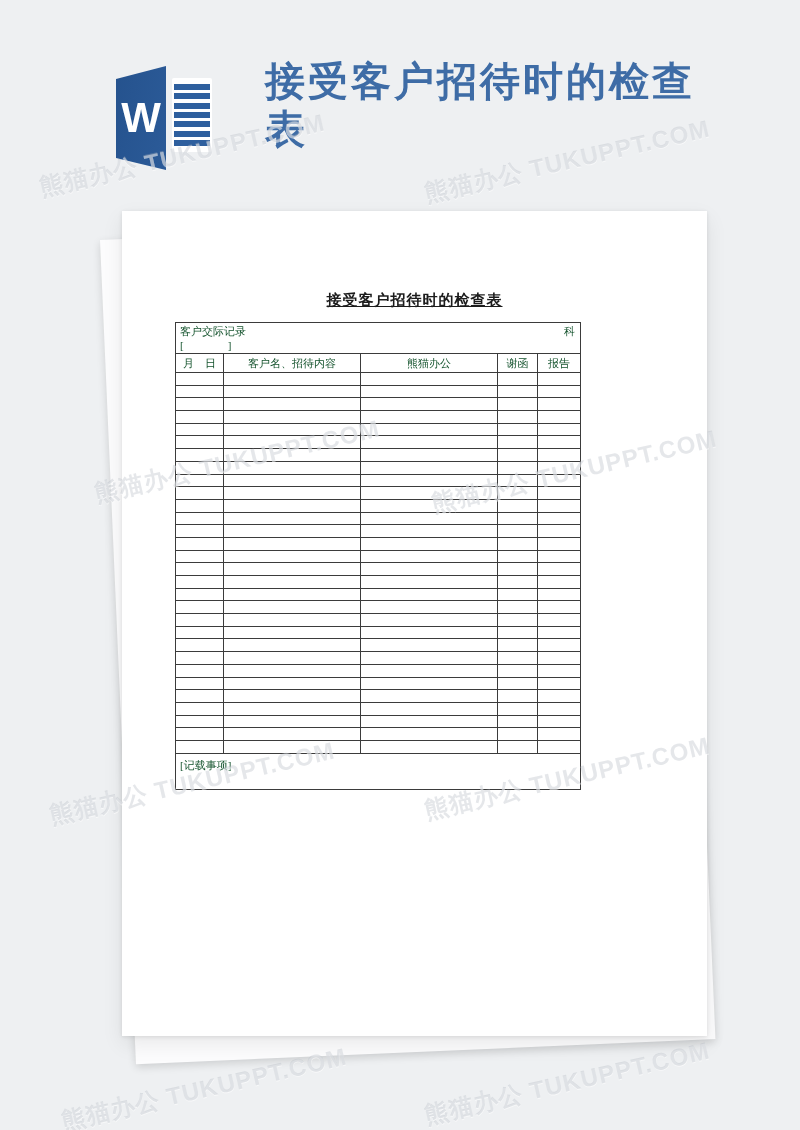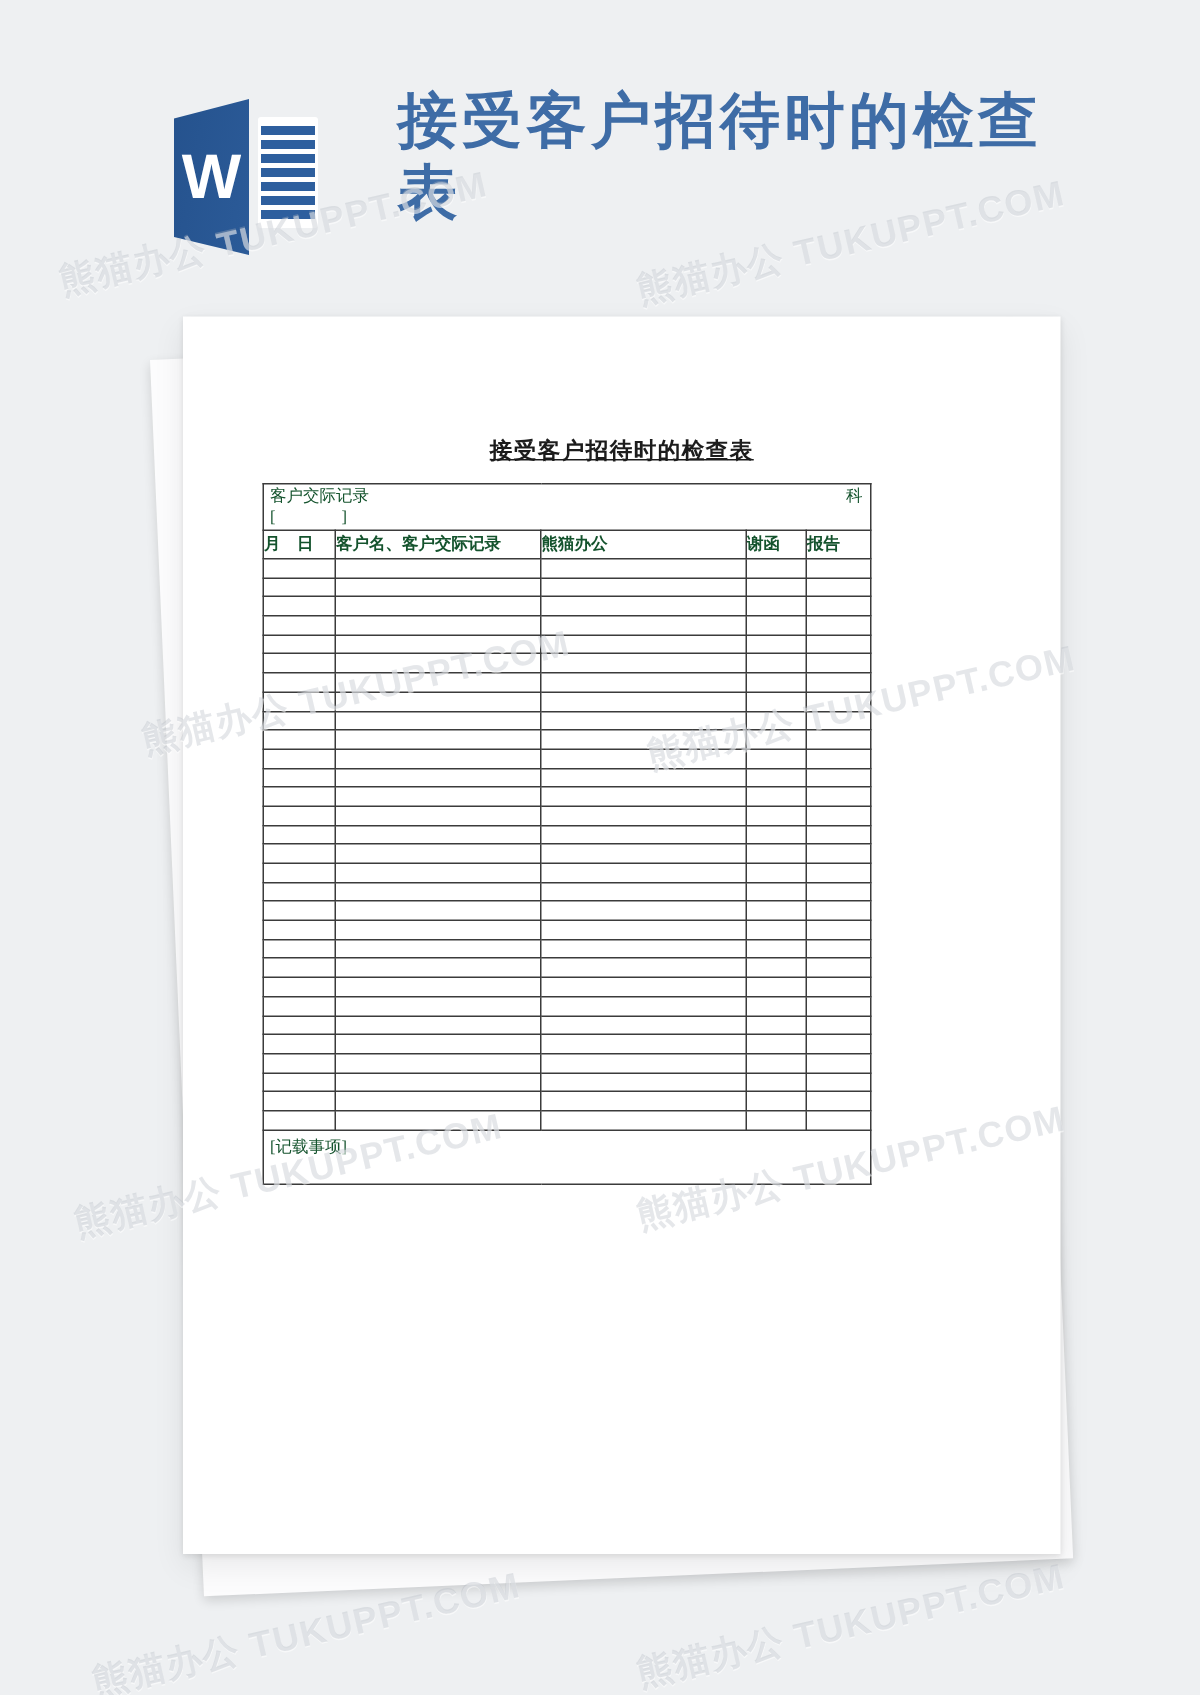--- a/index.html
+++ b/index.html
@@ -66,21 +66,21 @@
     border-collapse:collapse;table-layout:fixed;
     font-family:"Liberation Serif",serif;color:#14532d;margin-top:12px;
   }
   table.chk td,table.chk th{
     border:1px solid #3b3b3b;padding:0;margin:0;
     font-weight:normal;font-size:11px;overflow:hidden;
   }
   tr.row-record td{height:30px;vertical-align:top;}
   .record-line1{display:flex;justify-content:space-between;padding:1px 5px 0 4px;line-height:14px;}
   .record-line2{padding:0 4px;line-height:14px;}
-  tr.row-head th{height:18px;text-align:left;line-height:18px;font-weight:bold;}
+  tr.row-head th{height:18px;text-align:center;line-height:18px;}
   tr.row-empty td{height:11.7px;line-height:0;}
   tr.row-foot td{height:27px;vertical-align:top;padding:4px 4px;line-height:14px;}
 </style>
 </head>
 <body>
 
 <div class="stage">
 
   <div class="wm" style="left:40px;top:172px">熊猫办公 TUKUPPT.COM</div>
   <div class="wm" style="left:425px;top:178px">熊猫办公 TUKUPPT.COM</div>
@@ -118,21 +118,21 @@
           <td colspan="5">
             <div class="record-line1">
               <span>客户交际记录</span>
               <span>科</span>
             </div>
             <div class="record-line2">[　　　　]</div>
           </td>
         </tr>
         <tr class="row-head">
           <th>月　日</th>
-          <th>客户名、客户交际记录</th>
+          <th>客户名、招待内容</th>
           <th>熊猫办公</th>
           <th>谢函</th>
           <th>报告</th>
         </tr>
 
       <tr class="row-empty">
             <td></td>
             <td></td>
             <td></td>
             <td></td>

